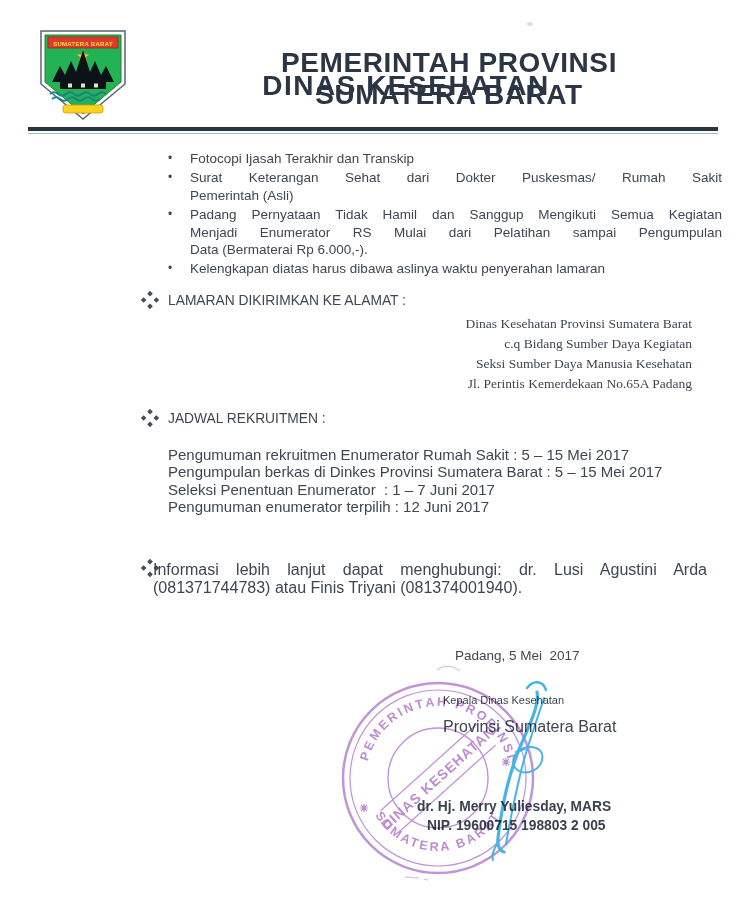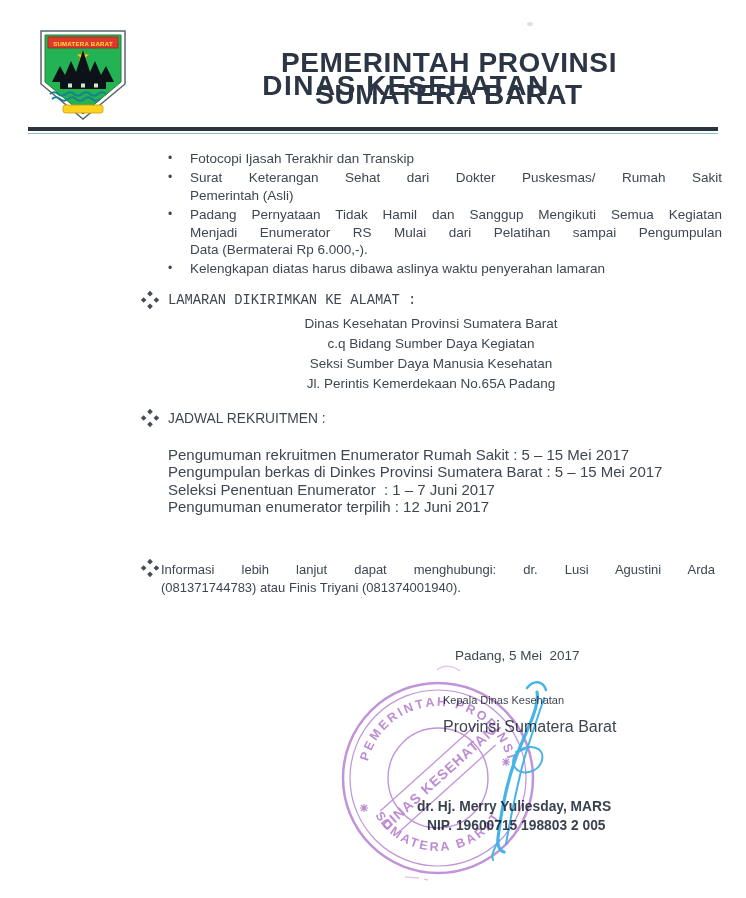--- a/index.html
+++ b/index.html
@@ -22,23 +22,23 @@
   .req-item{display:flex;margin-bottom:2px;}
   .req-bullet{flex:0 0 22px;width:22px;font-size:12px;}
   .req-text{flex:1;}
   .jl{text-align:justify;text-align-last:justify;}
   
   .dmark{width:4px;height:4px;transform:rotate(45deg);}
   .dmark::before{content:"";position:absolute;left:0;top:0;width:3.5px;height:3.5px;
       background:transparent;
       box-shadow:-4.5px -4.5px #454d5a, 4.5px -4.5px #454d5a, -4.5px 4.5px #454d5a, 4.5px 4.5px #454d5a;}
   .sec-title{left:168px;font-size:13.8px;color:#3f4652;}
-  .addr-lines{top:314px;left:170px;width:522px;text-align:center;font-size:13.5px;line-height:20px;}
+  .addr-lines{top:314px;left:170px;width:522px;text-align:right;font-size:13.5px;line-height:20px;font-family:Liberation Serif, serif;}
   .sched-lines{top:446px;left:168px;width:560px;font-size:15px;line-height:17.4px;}
-  .info-lines{top:561px;left:161px;width:554px;font-size:13px;line-height:17.6px;}
+  .info-lines{top:561px;left:153px;width:554px;font-size:16px;line-height:17.6px;}
   
   .place-date{top:648px;left:455px;font-size:13.5px;}
   .role1{top:694px;left:443px;font-size:11px;}
   .role2{top:718px;left:443px;font-size:16px;}
   .sig-name{top:799px;left:417px;font-size:13.8px;font-weight:bold;color:#3a4250;}
   .sig-nip{top:818px;left:427px;font-size:13.8px;font-weight:bold;color:#3a4250;}
   .stampsvg{left:330px;top:640px;mix-blend-mode:multiply;}
   .logosvg{left:38px;top:28px;}
 </style>
 </head>
@@ -92,21 +92,21 @@
     </div>
     <div class="req-item">
       <span class="req-bullet">•</span>
       <div class="req-text">
         <div>Kelengkapan diatas harus dibawa aslinya waktu penyerahan lamaran</div>
       </div>
     </div>
   </div>
 
   <div class="abs dmark" style="left:148px;top:298px;"></div>
-  <div class="abs sec-title" style="top:293px;font-family:Liberation Mono, monospace;">LAMARAN DIKIRIMKAN KE ALAMAT :</div>
+  <div class="abs sec-title" style="top:293px;">LAMARAN DIKIRIMKAN KE ALAMAT :</div>
   <div class="abs addr-lines">
     <div>Dinas Kesehatan Provinsi Sumatera Barat</div>
     <div>c.q Bidang Sumber Daya Kegiatan</div>
     <div>Seksi Sumber Daya Manusia Kesehatan</div>
     <div>Jl. Perintis Kemerdekaan No.65A Padang</div>
   </div>
 
   <div class="abs dmark" style="left:148px;top:416px;"></div>
   <div class="abs sec-title" style="top:411px;">JADWAL REKRUITMEN :</div>
   <div class="abs sched-lines">

